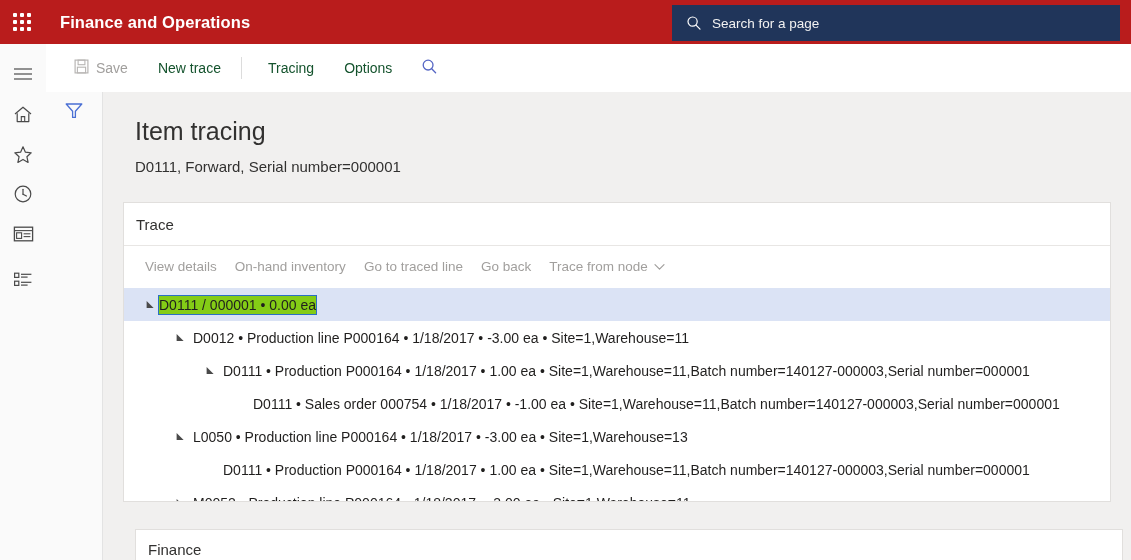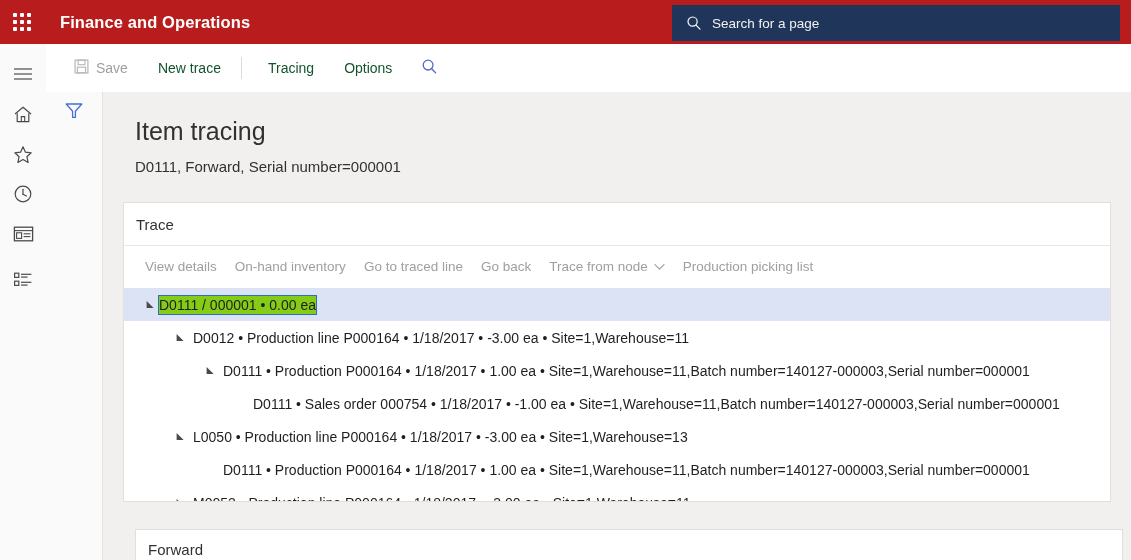--- a/index.html
+++ b/index.html
@@ -338,23 +338,20 @@
           <span>Go back</span>
         </div>
         <div class="act-btn">
           <span>Trace from node</span>
           <span class="chev">
             <svg width="11" height="8" viewBox="0 0 11 8">
               <path d="M1 1.6 L5.5 6.2 L10 1.6" fill="none" stroke="#a19f9d" stroke-width="1.2" stroke-linecap="round" stroke-linejoin="round"></path>
             </svg>
           </span>
         </div>
-        <div class="act-btn">
-          <span>Production picking list</span>
-        </div>
       </div>
 
       <div class="tree" id="trace-tree">
           <div class="tree-row selected" style="padding-left: 18px;">
             <span class="twisty">
               <svg width="10" height="10" viewBox="0 0 10 10">
                 <path d="M1.6 1 L8.6 8 L1.6 8 Z" fill="#4a4a4a"></path>
               </svg>
             </span>
             <span class="node-label">D0111 / 000001 • 0.00 ea</span>
@@ -404,17 +401,17 @@
               <svg width="10" height="10" viewBox="0 0 10 10">
                 <path d="M1.6 1 L8.6 8 L1.6 8 Z" fill="#4a4a4a"></path>
               </svg>
             </span>
             <span class="node-label">M0052 • Production line P000164 • 1/18/2017 • -3.00 ea • Site=1,Warehouse=11</span>
           </div>
         </div>
     </div>
 
     <div class="general-card">
-      <span>Forward</span>
+      <span>Finance</span>
     </div>
 
   </div>
 </div>
 
 </body></html>

